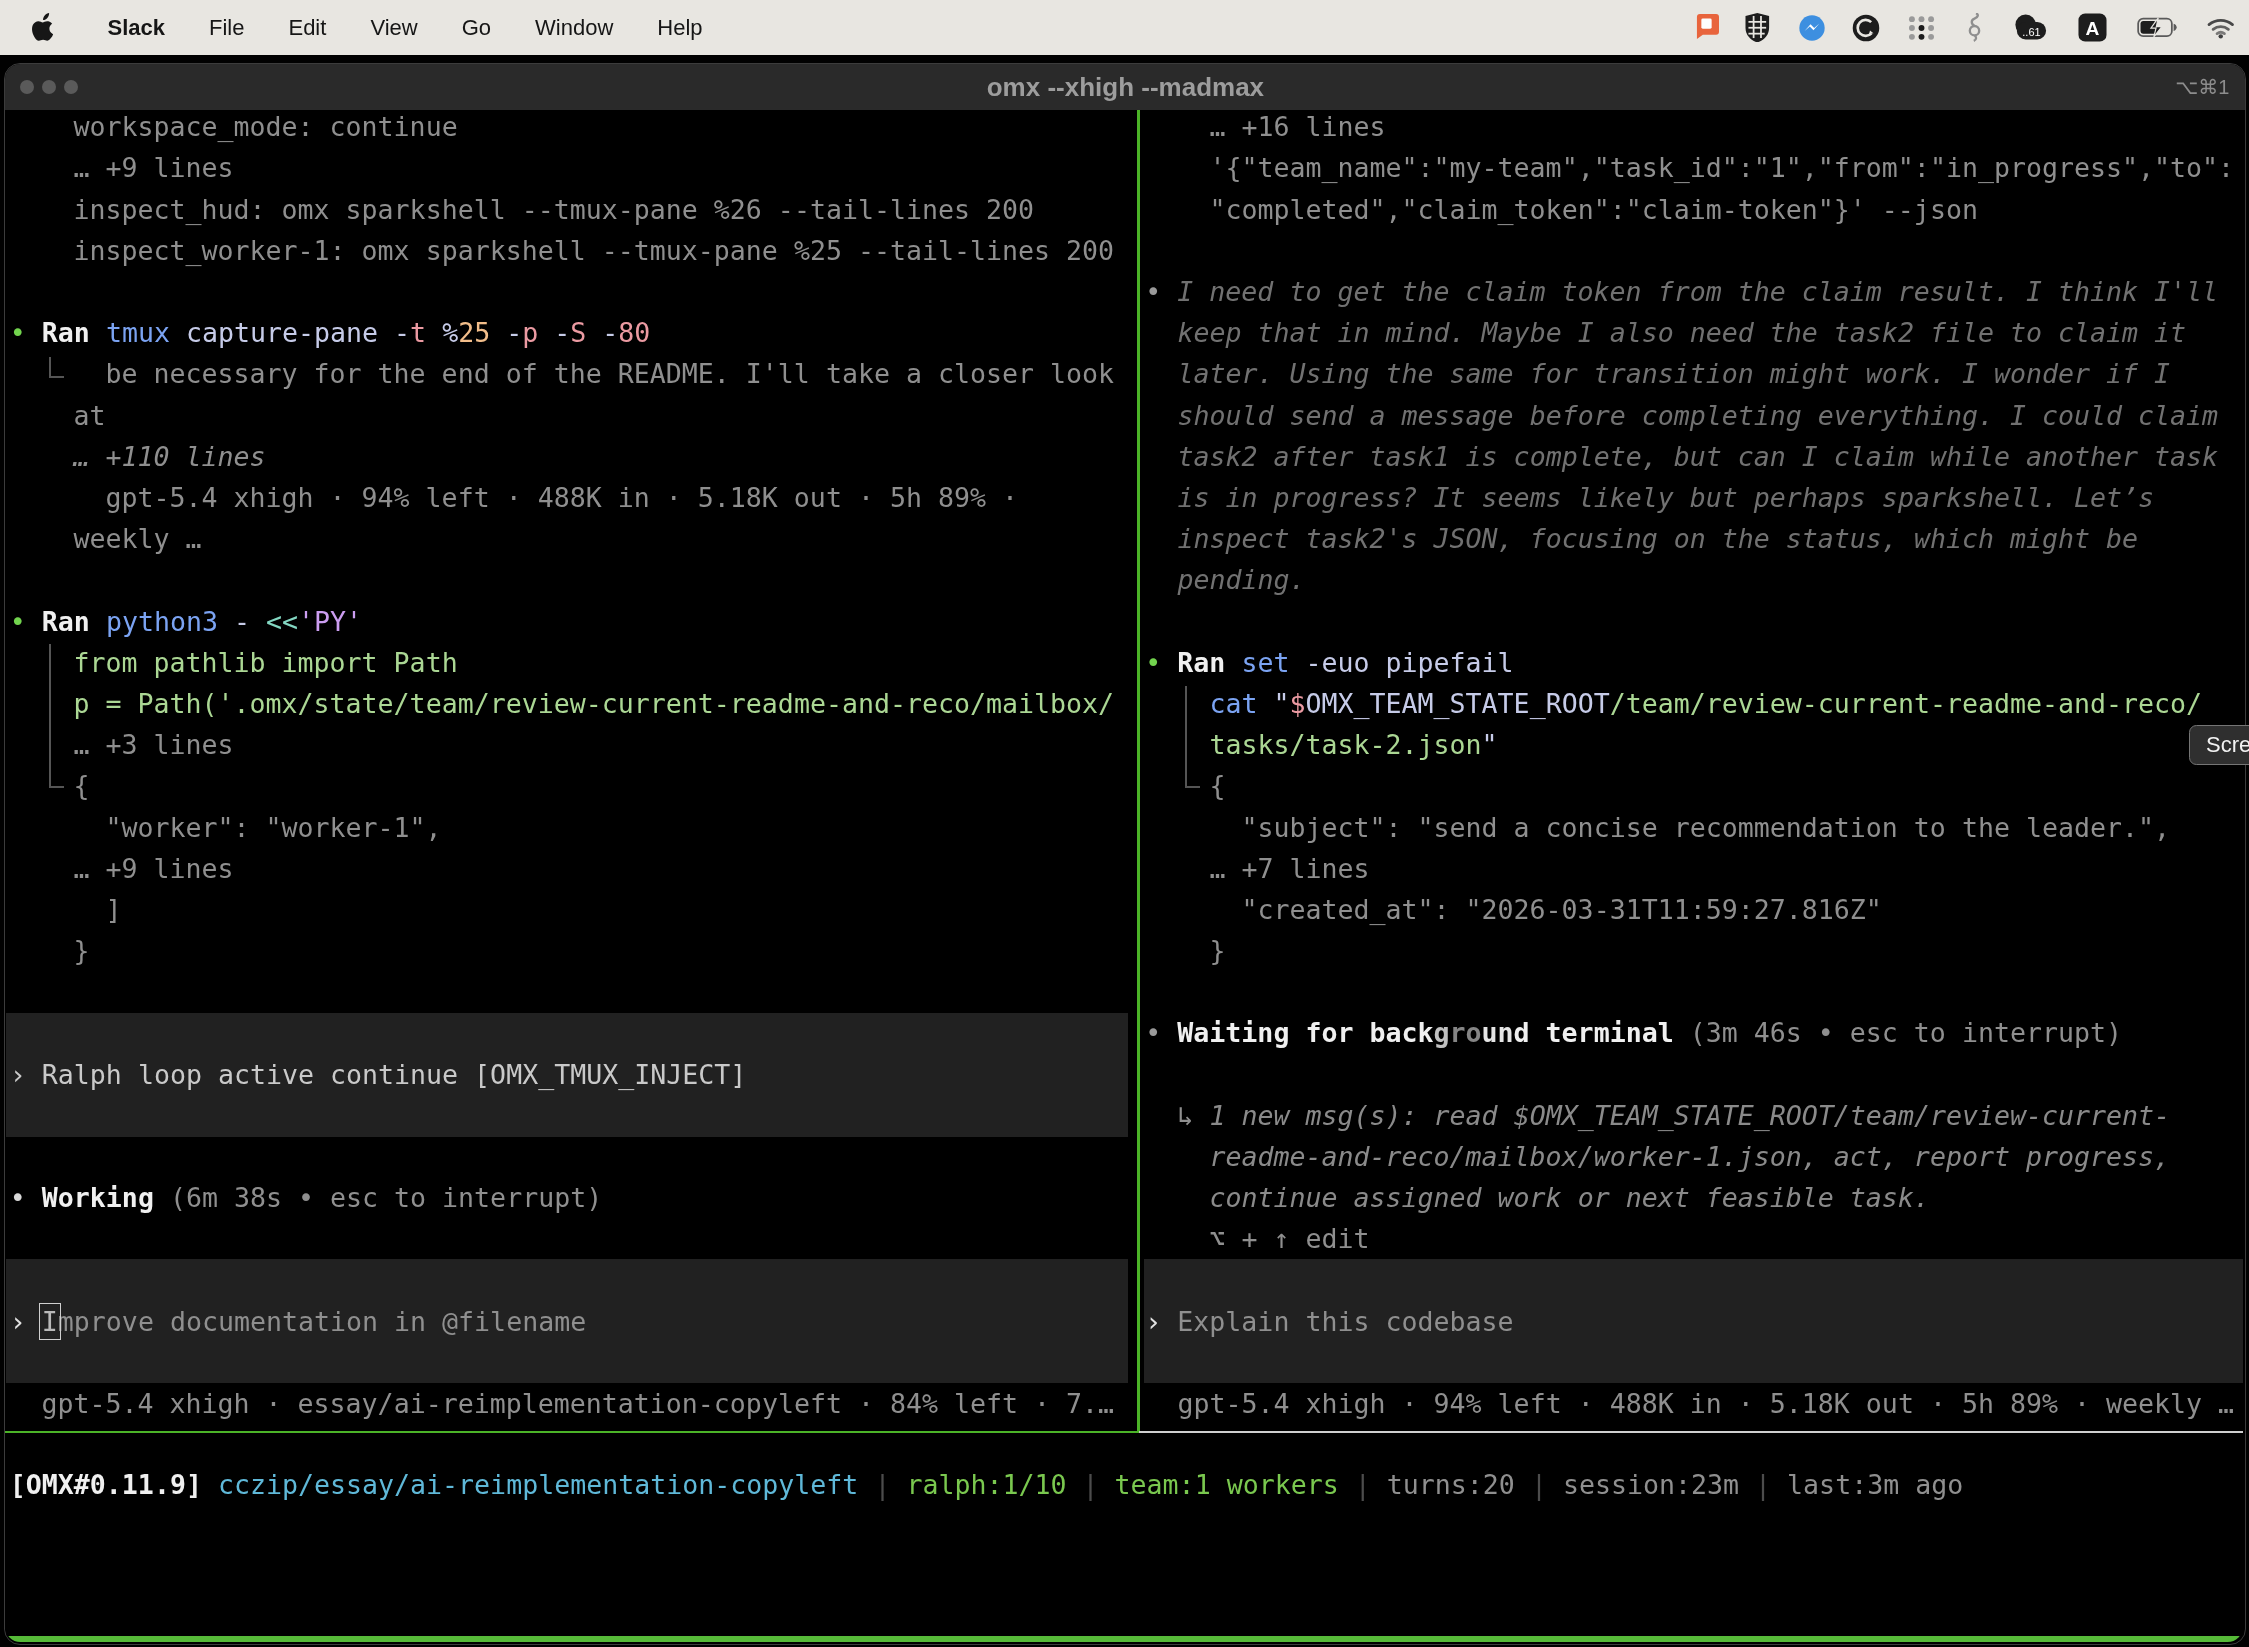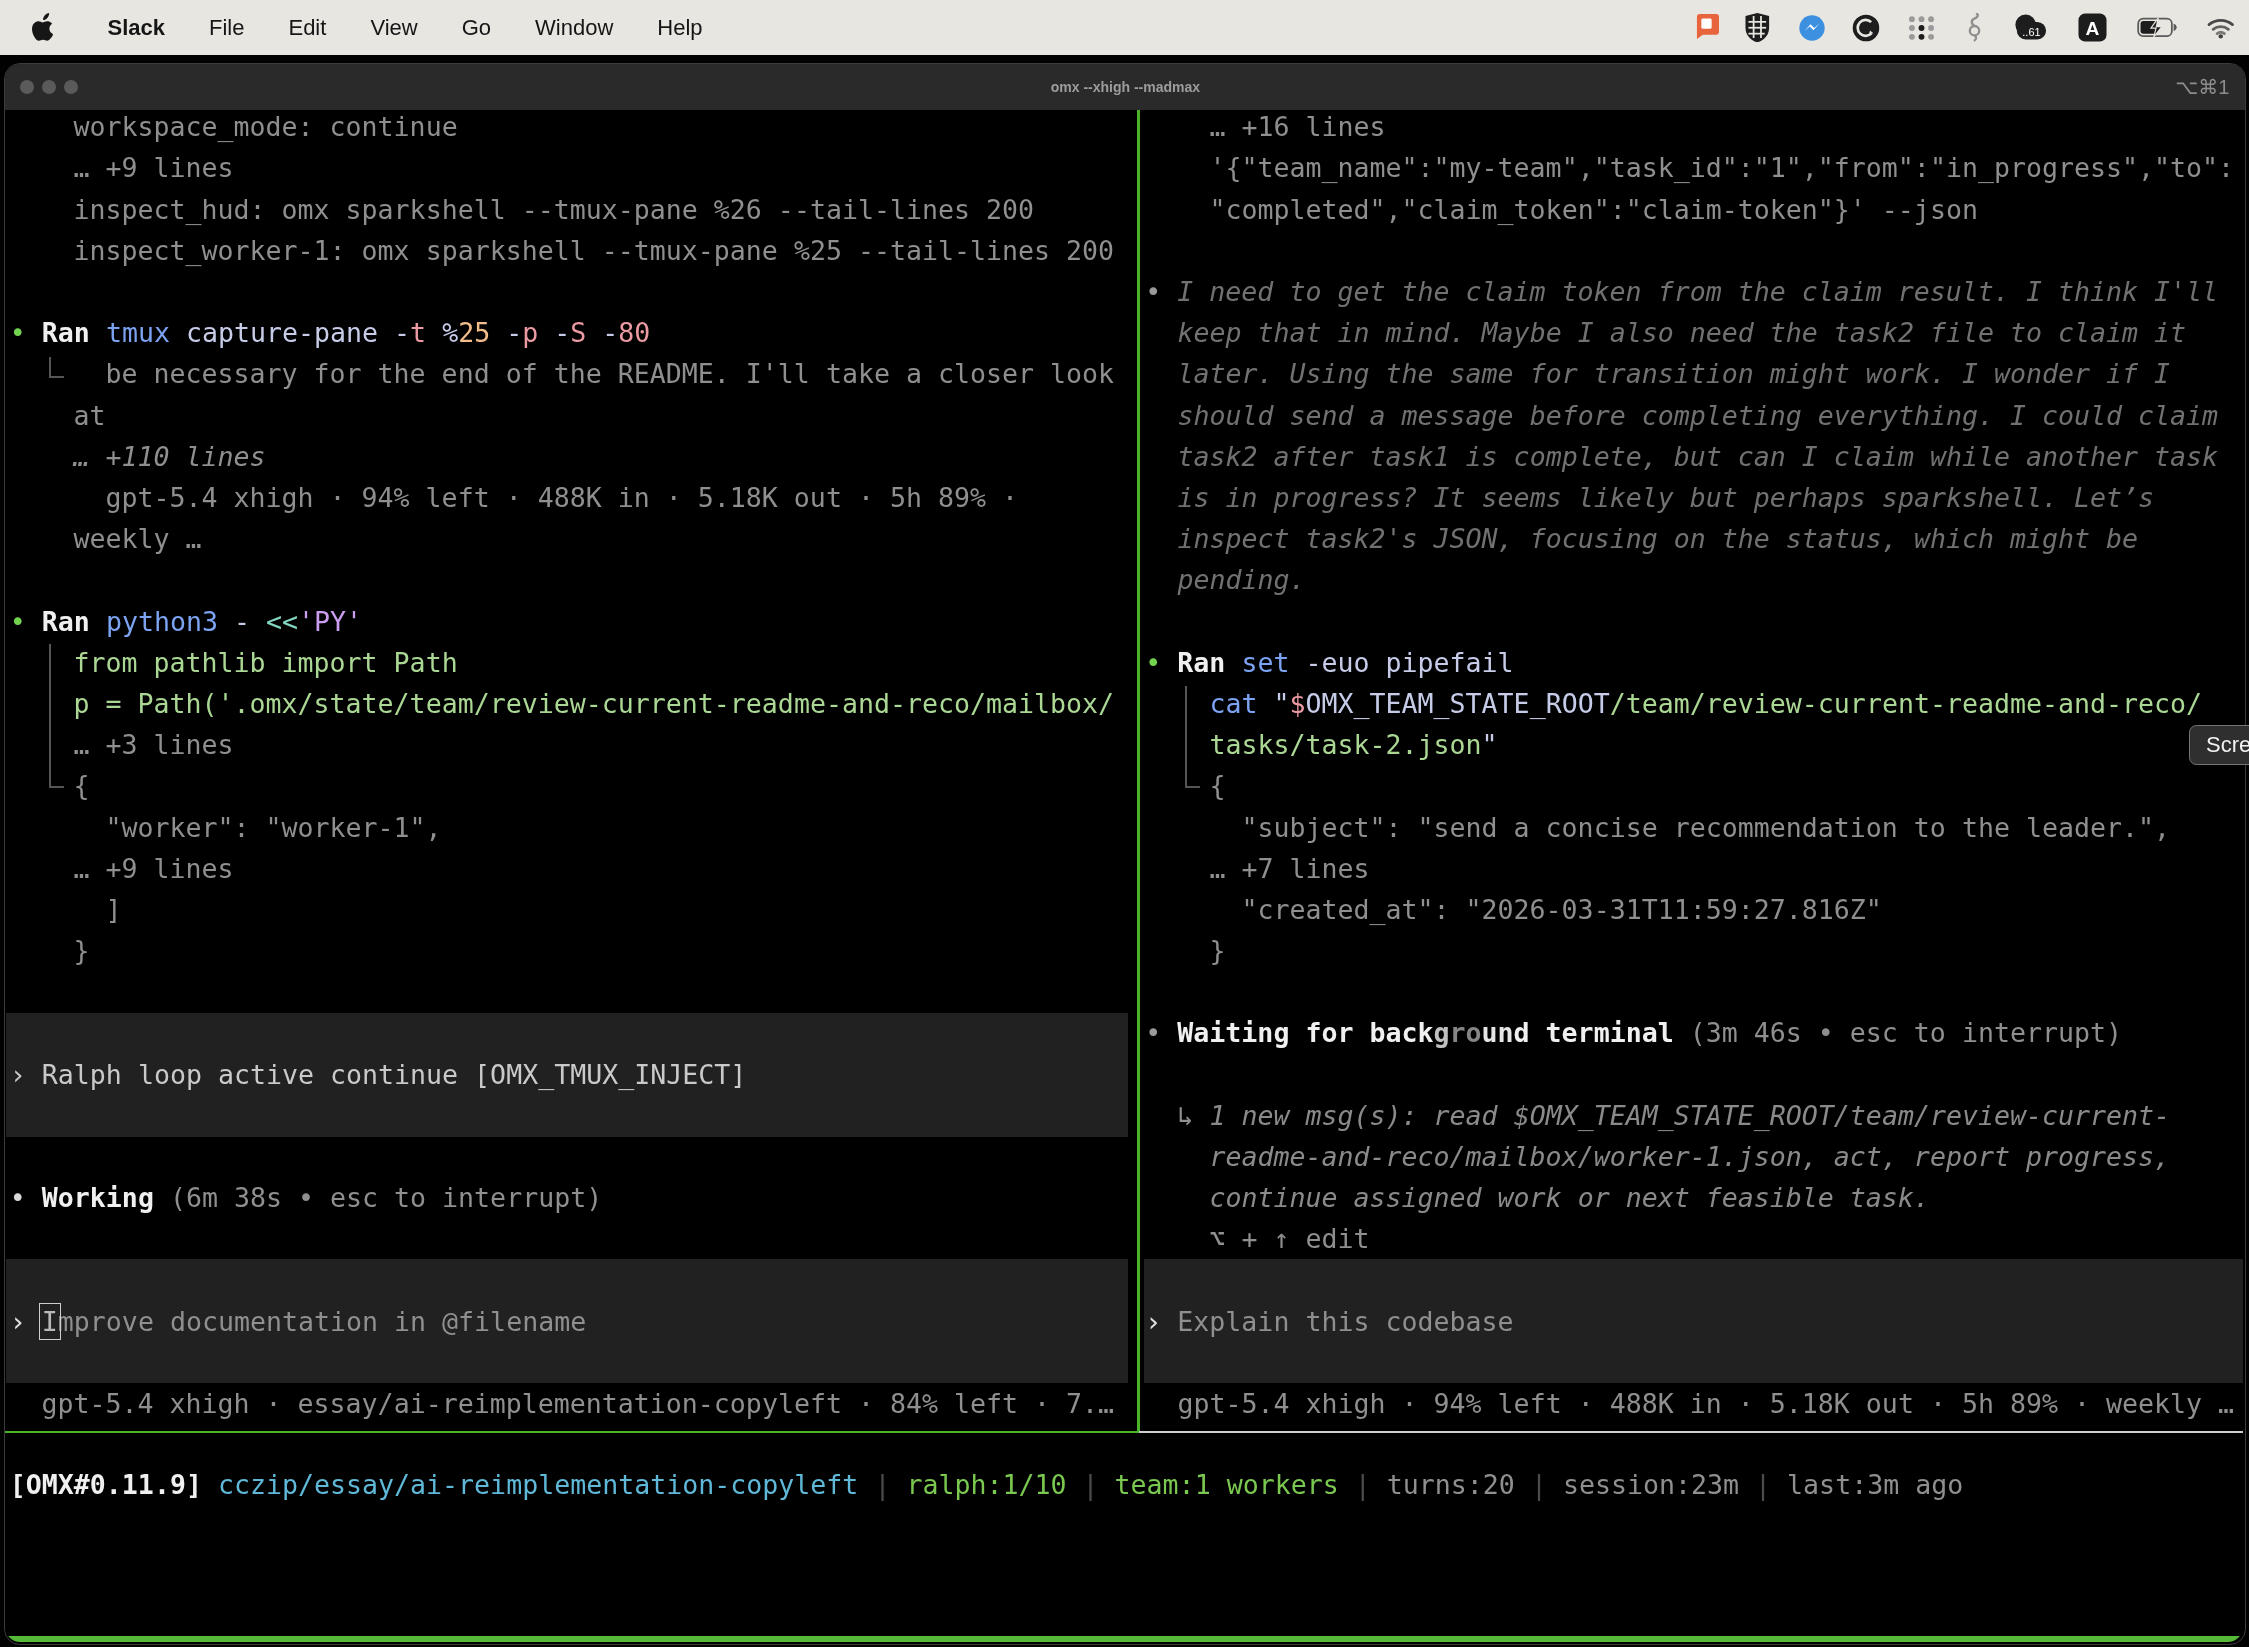--- a/index.html
+++ b/index.html
@@ -14,21 +14,21 @@
   #apple-logo{margin-left:29.5px;width:25px;height:29.5px;display:flex;align-items:center;}
   .mb-right{position:absolute;right:0;top:0;height:100%;display:flex;align-items:center;}
   .sicon{display:flex;align-items:center;justify-content:center;}
   
   #window{position:absolute;left:4.4px;top:63px;width:2240px;height:1580px;background:#000;
           border:0.7px solid #3c3c3c;border-radius:16px;}
   #titlebar{position:absolute;left:0;top:0;width:100%;height:46px;background:#2a2a2a;
             border-radius:15.5px 15.5px 0 0;}
   .tl{position:absolute;top:16px;width:14px;height:14px;border-radius:50%;background:#5a5a5a;}
   #wtitle{position:absolute;left:0;right:0;top:0;height:46px;display:flex;align-items:center;
-          justify-content:center;color:#9d9d9d;font-weight:700;font-size:14px;}
+          justify-content:center;color:#9d9d9d;font-weight:700;font-size:26px;}
   #wshort{position:absolute;right:16px;top:0;height:46px;display:flex;align-items:center;
           color:#8d8d8d;font-size:20px;}
   
   #term{position:absolute;left:0;top:46px;width:2238px;height:1532px;background:#000;
         border-radius:0 0 15.5px 15.5px;overflow:hidden;
         font-family:"DejaVu Sans Mono",monospace;font-size:26.6px;line-height:41px;}
   .pane{position:absolute;top:0;height:1323px;overflow:hidden;}
   #pane-left{left:0;width:1132px;}
   #pane-right{left:1134px;width:1104px;}
   .row{position:absolute;white-space:pre;color:#8f8f8f;}

